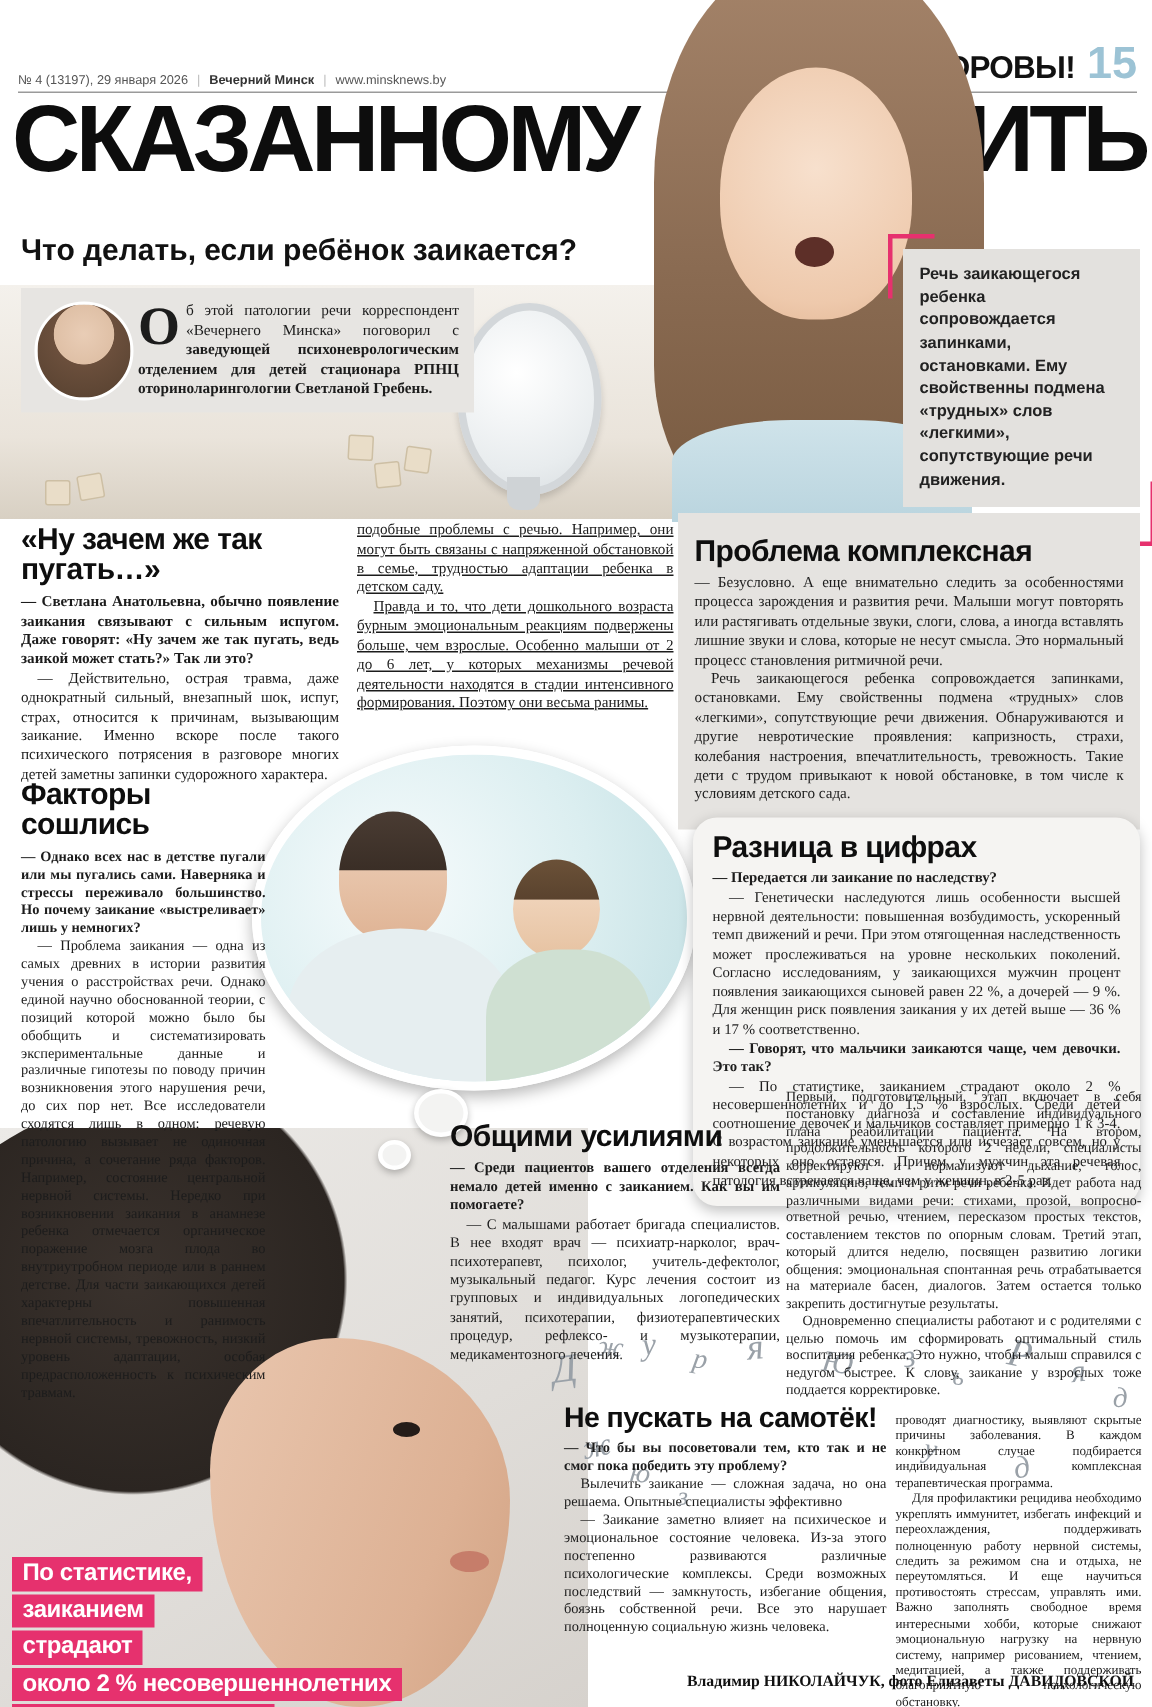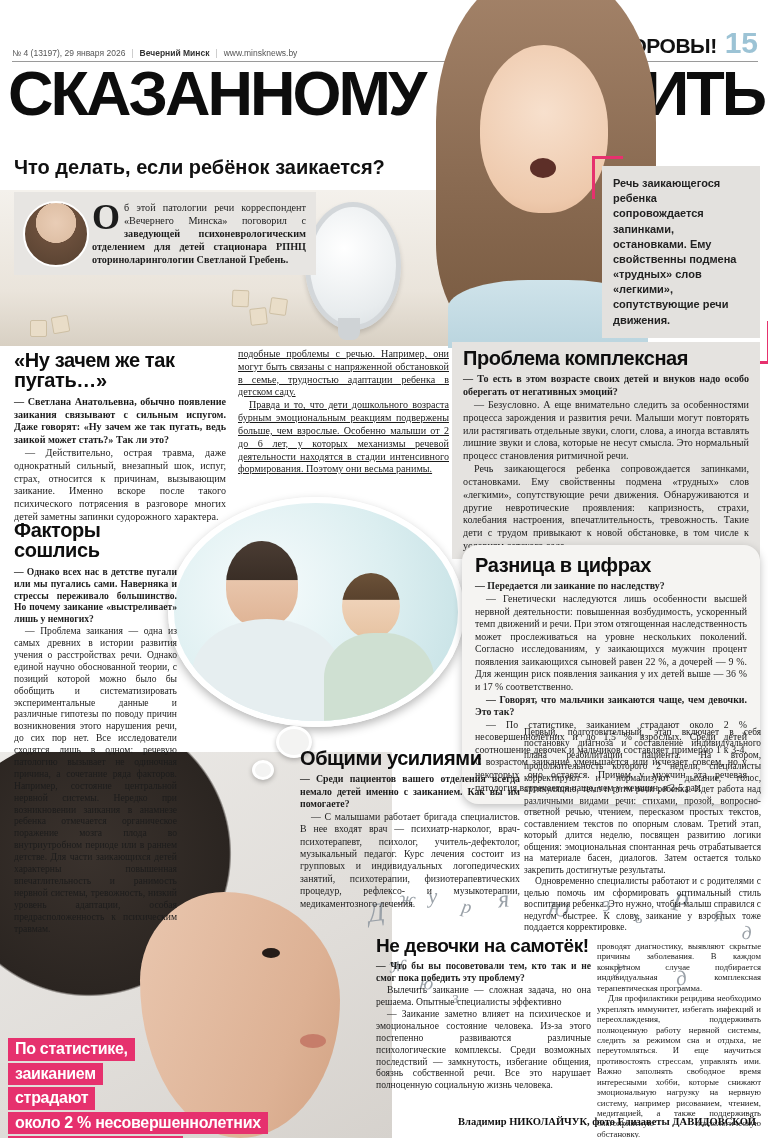--- a/index.html
+++ b/index.html
@@ -61,21 +61,21 @@
   .col{z-index:4;}
   .sec-h{font-family:"Liberation Sans",sans-serif;font-weight:800;font-size:20px;line-height:1.02;
          letter-spacing:-0.4px;color:#0e0e0e;margin:0 0 5px 0;}
   .body-t{font-size:10.1px;line-height:1.27;text-align:justify;}
   .body-t p{margin:0;}
   .body-t p + p{text-indent:11px;}
   .q{font-weight:700;}
   
   #col-pugat{left:14px;top:350px;width:212px;}
   #col-pugat-cont{left:238px;top:348px;width:211px;text-decoration:underline;}
-  #panel-kompleks{left:452px;top:342px;width:308px;background:#e5e3e0;padding:6px 11px;box-sizing:border-box;}
+  #panel-kompleks{left:452px;top:342px;width:308px;background:#e5e3e0;padding:16px 11px;box-sizing:border-box;}
   
   #col-faktory{left:14px;top:520px;width:163px;}
   #col-faktory .body-t{font-size:9.6px;line-height:1.24;}
   #thought-bubble{left:168px;top:497px;width:296px;height:230px;border-radius:50%;
       border:6px solid #fff;box-sizing:border-box;z-index:3;
       background:radial-gradient(circle at 32% 40%,#f6fbfc 0%,#dbeef0 55%,#c2dfe3 100%);
       box-shadow:0 4px 10px rgba(0,0,0,.28);overflow:hidden;}
   #mom-head{position:absolute;left:52px;top:38px;width:72px;height:86px;border-radius:50% 50% 44% 44%;
       background:linear-gradient(180deg,#4a3c33 0%,#3a2e26 45%,#e8c5ab 46%,#dfb394 100%);}
   #mom-body{position:absolute;left:18px;top:116px;width:150px;height:110px;border-radius:50% 50% 0 0;
@@ -185,21 +185,20 @@
   <div id="col-pugat-cont" class="abs col">
     <div class="body-t">
       <p>подобные проблемы с речью. Например, они могут быть связаны с напряженной обстановкой в семье, трудностью адаптации ребенка в детском саду.</p>
       <p>Правда и то, что дети дошкольного возраста бурным эмоциональным реакциям подвержены больше, чем взрослые. Особенно малыши от 2 до 6 лет, у которых механизмы речевой деятельности находятся в стадии интенсивного формирования. Поэтому они весьма ранимы.</p>
     </div>
   </div>
 
   <div id="panel-kompleks" class="abs col">
     <h2 class="sec-h">Проблема комплексная</h2>
     <div class="body-t">
-      <p class="q">— То есть в этом возрасте своих детей и внуков надо особо оберегать от негативных эмоций?</p>
       <p>— Безусловно. А еще внимательно следить за особенностями процесса зарождения и развития речи. Малыши могут повторять или растягивать отдельные звуки, слоги, слова, а иногда вставлять лишние звуки и слова, которые не несут смысла. Это нормальный процесс становления ритмичной речи.</p>
       <p>Речь заикающегося ребенка сопровождается запинками, остановками. Ему свойственны подмена «трудных» слов «легкими», сопутствующие речи движения. Обнаруживаются и другие невротические проявления: капризность, страхи, колебания настроения, впечатлительность, тревожность. Такие дети с трудом привыкают к новой обстановке, в том числе к условиям детского сада.</p>
     </div>
   </div>
 
   <div id="col-faktory" class="abs col">
     <h2 class="sec-h">Факторы сошлись</h2>
     <div class="body-t">
       <p class="q">— Однако всех нас в детстве пугали или мы пугались сами. Наверняка и стрессы переживало большинство. Но почему заикание «выстреливает» лишь у немногих?</p>
       <p>— Проблема заикания — одна из самых древних в истории развития учения о расстройствах речи. Однако единой научно обоснованной теории, с позиций которой можно было бы обобщить и систематизировать экспериментальные данные и различные гипотезы по поводу причин возникновения этого нарушения речи, до сих пор нет. Все исследователи сходятся лишь в одном: речевую патологию вызывает не одиночная причина, а сочетание ряда факторов. Например, состояние центральной нервной системы. Нередко при возникновении заикания в анамнезе ребенка отмечается органическое поражение мозга плода во внутриутробном периоде или в раннем детстве. Для части заикающихся детей характерны повышенная впечатлительность и ранимость нервной системы, тревожность, низкий уровень адаптации, особая предрасположенность к психическим травмам.</p>
@@ -258,21 +257,21 @@
   </div>
 
   <div id="col-plan" class="abs col">
     <div class="body-t">
       <p>Первый, подготовительный, этап включает в себя постановку диагноза и составление индивидуального плана реабилитации пациента. На втором, продолжительность которого 2 недели, специалисты корректируют и нормализуют дыхание, голос, артикуляцию, темп и ритм речи ребенка. Идет работа над различными видами речи: стихами, прозой, вопросно-ответной речью, чтением, пересказом простых текстов, составлением текстов по опорным словам. Третий этап, который длится неделю, посвящен развитию логики общения: эмоциональная спонтанная речь отрабатывается на материале басен, диалогов. Затем остается только закрепить достигнутые результаты.</p>
       <p>Одновременно специалисты работают и с родителями с целью помочь им сформировать оптимальный стиль воспитания ребенка. Это нужно, чтобы малыш справился с недугом быстрее. К слову, заикание у взрослых тоже поддается корректировке.</p>
     </div>
   </div>
 
   <div id="col-samotek" class="abs col">
-    <h2 class="sec-h">Не девочки на самотёк!</h2>
+    <h2 class="sec-h">Не пускать на самотёк!</h2>
     <div class="body-t">
       <p class="q">— Что бы вы посоветовали тем, кто так и не смог пока победить эту проблему?</p>
       <p>Вылечить заикание — сложная задача, но она решаема. Опытные специалисты эффективно</p>
       <p>— Заикание заметно влияет на психическое и эмоциональное состояние человека. Из-за этого постепенно развиваются различные психологические комплексы. Среди возможных последствий — замкнутость, избегание общения, боязнь собственной речи. Все это нарушает полноценную социальную жизнь человека.</p>
     </div>
   </div>
 
   <div id="col-bottom-right" class="abs col">
     <div class="body-t">
       <p>проводят диагностику, выявляют скрытые причины заболевания. В каждом конкретном случае подбирается индивидуальная комплексная терапевтическая программа.</p>

